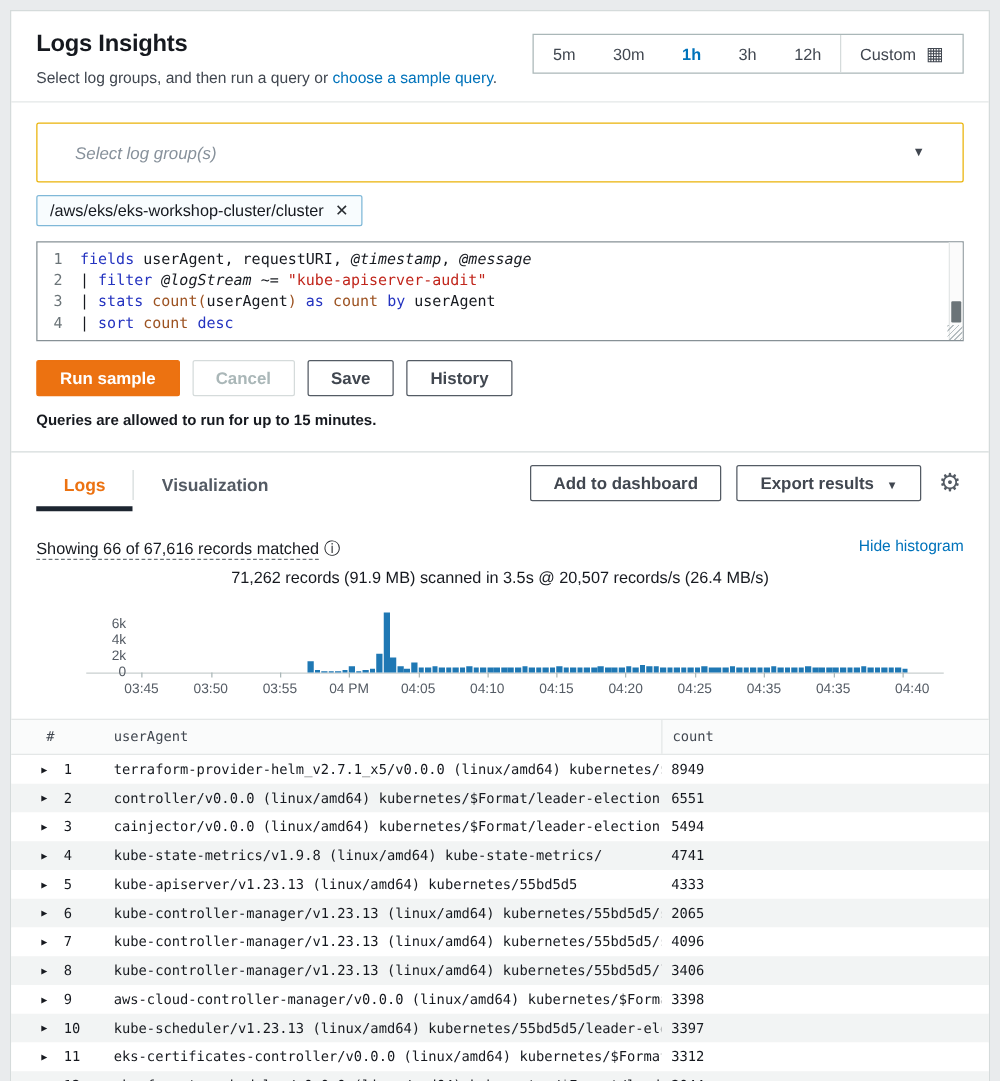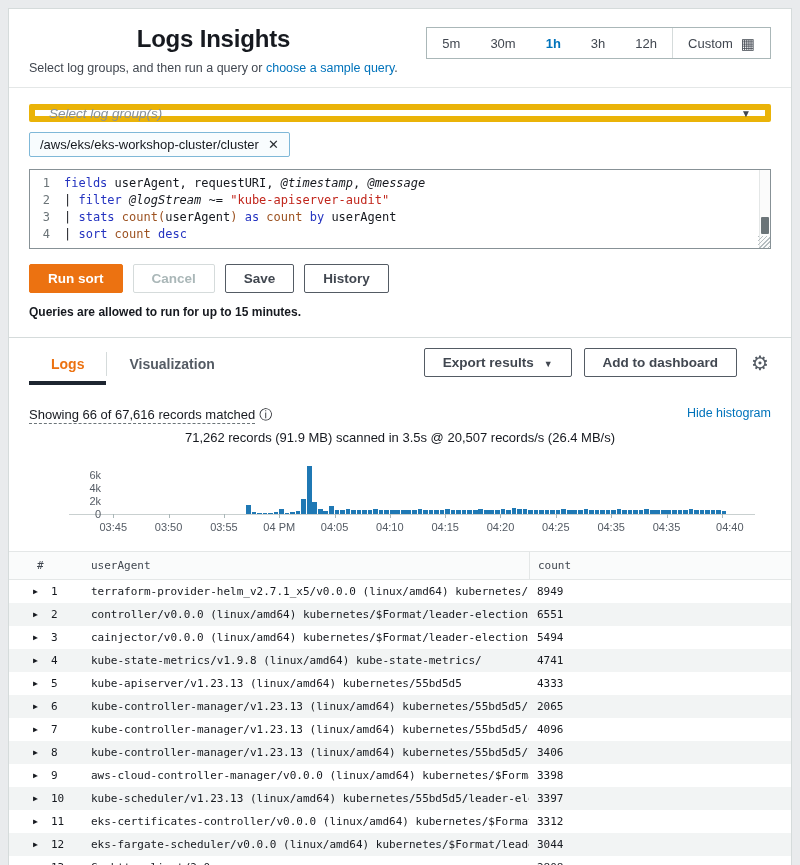--- a/index.html
+++ b/index.html
@@ -12,34 +12,34 @@
   .page {
     width:784px; margin:8px auto 0;
     background:#fff;
     border:1px solid #d5dbdb;
     border-bottom:none;
   }
 
   
   .hdr { display:flex; justify-content:space-between; align-items:flex-start;
          padding:16px 20px 12px; border-bottom:1px solid #e4e7e7; }
-  .hdr-title { font-size:24px; font-weight:bold; letter-spacing:-0.2px;text-align:center; }
+  .hdr-title { font-size:19px; font-weight:bold; letter-spacing:-0.2px; }
   .hdr-sub { font-size:12.5px; color:#414750; margin-top:8px; }
   .hdr-sub a { color:#0073bb; text-decoration:none; }
   .tgroup { display:flex; align-items:stretch; border:1px solid #aab7b8; background:#fff;
             font-size:13px; color:#414750; height:32px; margin-top:2px; }
   .tseg { display:flex; align-items:center; padding:0 15px; cursor:pointer; }
   .tseg.active { color:#0073bb; font-weight:bold; }
   .tdiv { width:1px; background:#d5dbdb; }
   .cal { font-size:15px; margin-left:8px; color:#414750; line-height:1; }
 
   
   .qsec { padding:16px 20px 18px; }
   .selbox { display:flex; align-items:center; justify-content:space-between;
-            border:6px solid #eab308; border-radius:2px; height:18px; padding:0 14px;
+            border:1px solid #eab308; border-radius:2px; height:48px; padding:0 30px;
             background:#fff; }
   .selph { font-style:italic; color:#87919b; font-size:13.5px; }
   .selarrow { font-size:10px; color:#414750; }
   .chip { display:inline-flex; align-items:center; gap:9px; margin-top:10px;
           border:1px solid #7fb8d8; background:#f8fcfe; border-radius:2px;
           padding:4px 10px; font-size:13px; color:#16191f;text-align:right; }
   .chip-x { font-size:13px; color:#2a2e33; cursor:pointer; line-height:1; }
 
   .editor { position:relative; margin-top:12px; border:1px solid #879196;
             background:#fff; font-family:"DejaVu Sans Mono", monospace;
@@ -168,38 +168,38 @@
             <span class="qcode"><span class="tok-plain">| </span><span class="tok-kw">sort</span><span class="tok-plain"> </span><span class="tok-fn">count</span><span class="tok-plain"> </span><span class="tok-kw">desc</span></span>
           </div>
         </div>
       <div class="vscroll">
           <div class="vthumb"></div>
         </div>
       <div class="grip"></div>
     </div>
 
     <div class="btnrow">
-      <button class="btn btn-primary">Run sort</button>
+      <button class="btn btn-primary">Run sample</button>
       <button class="btn btn-disabled">Cancel</button>
       <button class="btn">Save</button>
       <button class="btn">History</button>
     </div>
     <div class="qnote">Queries are allowed to run for up to 15 minutes.</div>
   </div>
 
   <div class="results">
     <div class="tabsrow">
       <div class="tabs">
         <div class="tab active">Logs</div>
         <div class="tabdiv"></div>
         <div class="tab">Visualization</div>
       </div>
       <div class="tabs-right">
+        <button class="btn">Add to dashboard</button>
         <button class="btn"><span>Export results</span><span class="caret">▼</span></button>
-        <button class="btn">Add to dashboard</button>
         <span class="gear">⚙</span>
       </div>
     </div>
 
     <div class="histo">
       <div class="statusrow">
         <span class="status1">Showing 66 of 67,616 records matched</span><span class="info">ⓘ</span>
         <a class="hidehisto">Hide histogram</a>
       </div>
       <div class="status2">71,262 records (91.9 MB) scanned in 3.5s @ 20,507 records/s (26.4 MB/s)</div>

